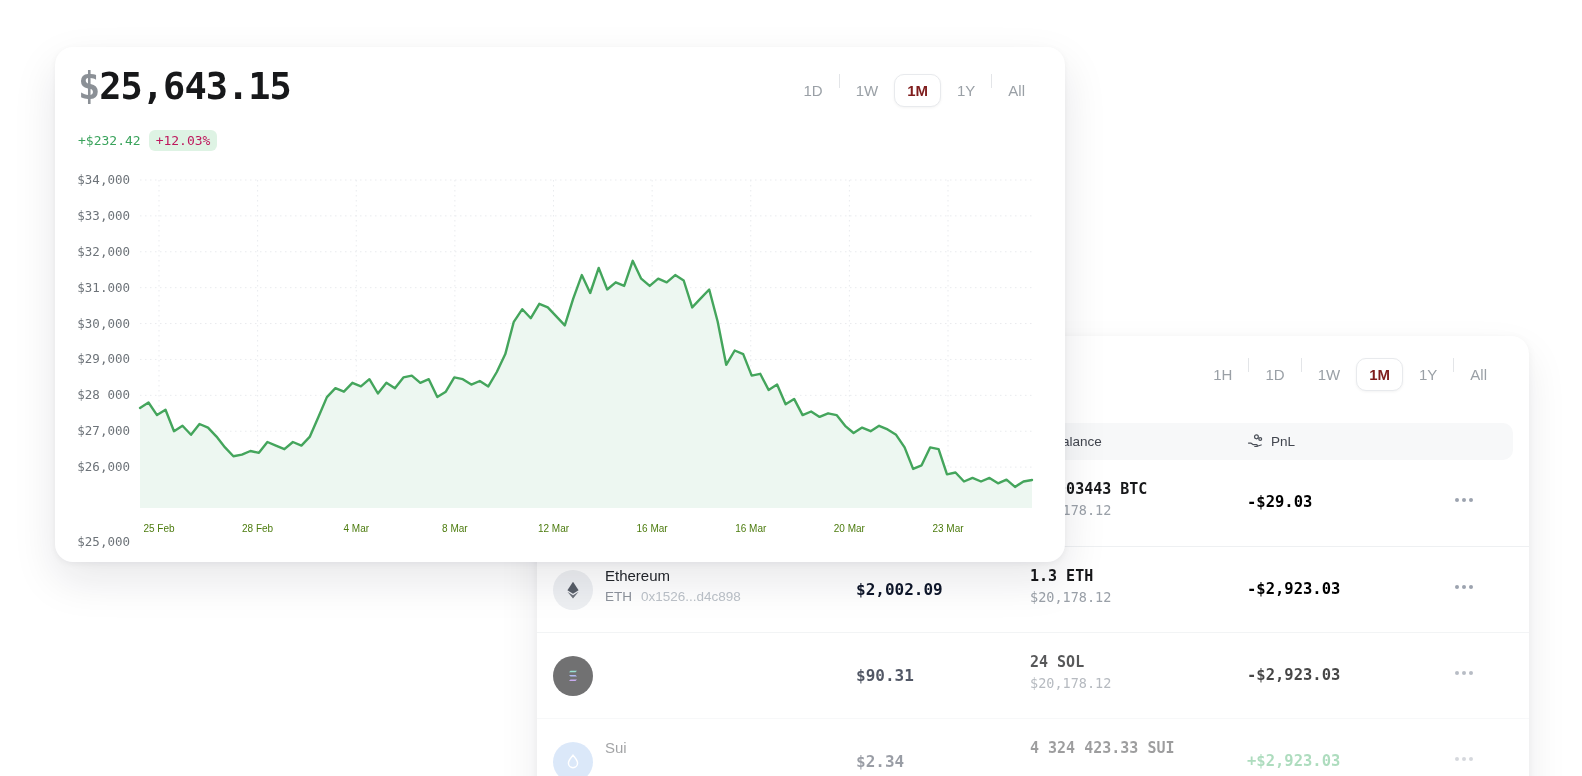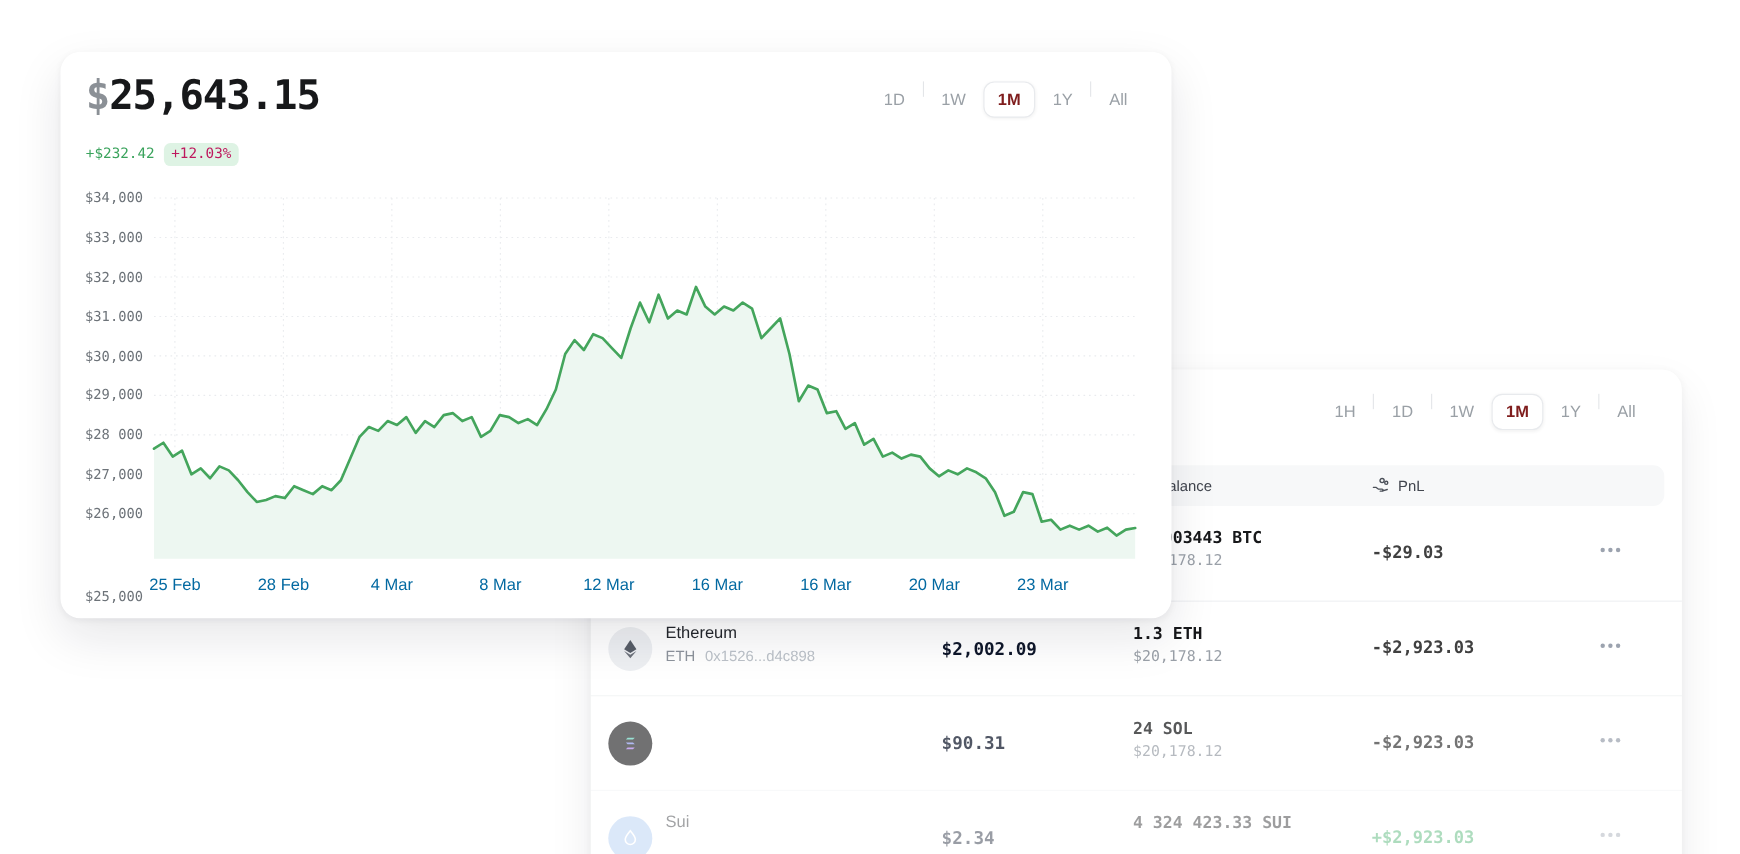--- a/index.html
+++ b/index.html
@@ -39,42 +39,42 @@
   .coin.sui { background:#abc9f2; } .coin.sui .ic-sui { display:block; }
   .c-name { position:absolute; left:68px; top:20px; }
   .nm { font-size:15px; font-weight:500; color:#23262b; margin-bottom:5px; }
   .sub { font-size:13.5px; color:#8d939c; }
   .sub .addr { color:#bcc2c9; margin-left:9px; }
   .c-price { position:absolute; left:319px; top:33px; font-size:16px; font-weight:700; color:#0f172a; }
   .c-bal { position:absolute; left:493px; top:20px; }
   .amt { font-size:15px; font-weight:600; color:#17181a; margin-bottom:4px; }
   .fiat { font-size:13.5px; color:#9aa0a8; }
   .c-pnl { position:absolute; left:710px; top:33px; font-size:15.5px; font-weight:700; }
-  .c-pnl.neg { color:#404040; } .c-pnl.pos { color:#3fae67; }
+  .c-pnl.neg { color:#000000; } .c-pnl.pos { color:#3fae67; }
   .menu { position:absolute; right:56px; top:38px; background:none; border:none; cursor:pointer;
           display:flex; gap:3px; }
   .menu i { width:4px; height:4px; border-radius:50%; background:#9ca3af; display:block; }
 
   
   #portfolio-card { left:55px; top:47px; width:1010px; height:515px; z-index:2;
                     box-shadow:0 18px 44px rgba(15,23,42,.10), 0 2px 6px rgba(15,23,42,.05); }
   #portfolio-card .tabs { position:absolute; top:27px; right:30px; }
   #balance-block { position:absolute; left:23px; top:18px; }
   #balance-line { font-size:37px; font-weight:bold; color:#17181a; letter-spacing:-1px; }
   #balance-line .cur { color:#8b9096; }
   #change-line { margin-top:22px; display:flex; align-items:center; gap:8px;
                  font-size:13px; color:#3aa35c; }
   #change-badge { background:#def3e4; color:#be185d; border-radius:6px; padding:3px 7px; }
 
   #chart { position:absolute; inset:0; }
   #chart svg { position:absolute; left:0; top:0; }
   .ytick { position:absolute; left:0; width:75px; text-align:right; font-size:12.5px;
            color:#6d7379; font-family:"DejaVu Sans Mono",monospace; }
-  .xtick { position:absolute; width:70px; text-align:center; top:476px; font-size:15px;
-           color:#0369a1; }
+  .xtick { position:absolute; width:70px; text-align:center; top:476px; font-size:10px;
+           color:#4d7c0f; }
 </style>
 </head>
 <body>
 
 <main>
 
   <section class="card" id="assets-card">
     <nav class="tabs" id="assets-tabs">
         <button class="tab">1H</button>
         <span class="tabdiv"></span>

